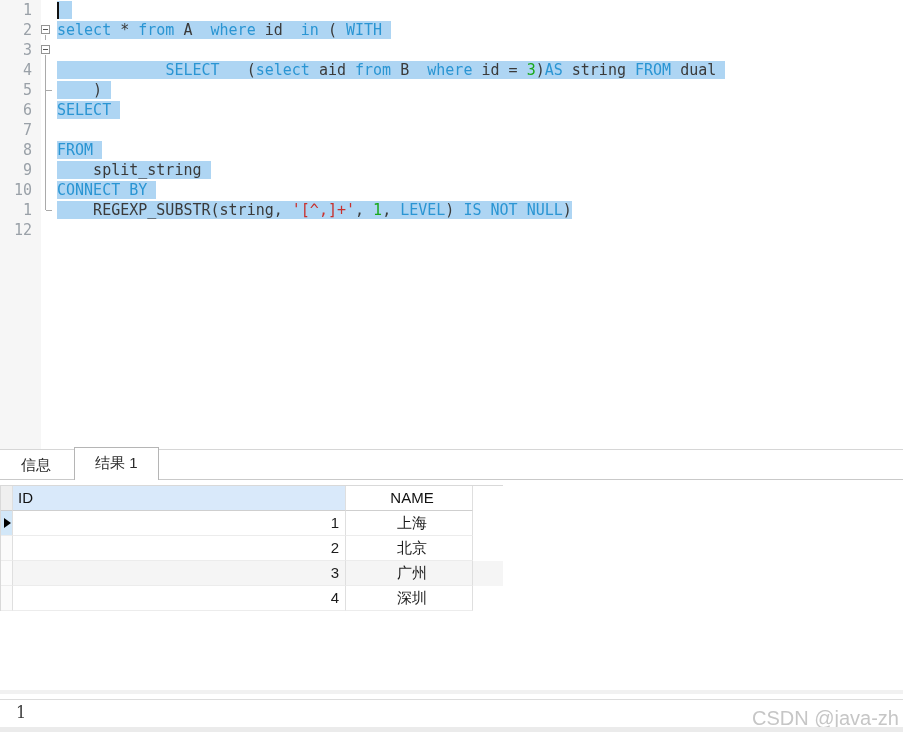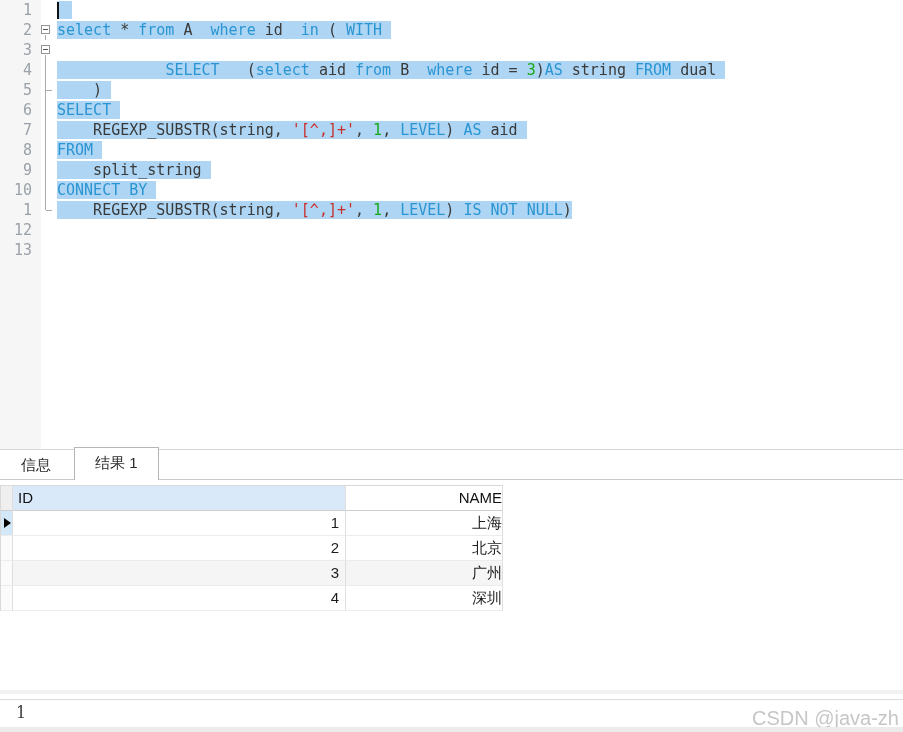--- a/index.html
+++ b/index.html
@@ -50,21 +50,21 @@
   
   #grid { position:absolute; top:485px; left:0; width:503px; font-size:15px;
           border-top:1px solid #d9d9d9; border-left:1px solid #d9d9d9; }
   .g-row { display:flex; height:25px; line-height:24px; background:#fff; }
   .g-row.stripe { background:#f5f5f5; }
   .cell { border-right:1px solid #dfdfdf; border-bottom:1px solid #ececec;
           overflow:hidden; }
   .c-marker { flex:none; width:12px; position:relative; background:#fbfbfb; }
   .g-head .c-marker { background:#efefef; border-bottom:1px solid #cfcfcf; }
   .c-id { flex:none; width:333px; text-align:right; padding-right:6px; color:#1c1c1c; }
-  .c-name { flex:none; width:157px; text-align:right; padding-left:6px; color:#1c1c1c; }
+  .c-name { flex:none; width:127px; text-align:center; padding-left:6px; color:#1c1c1c; }
   .g-head .c-id { background:#d9e9fa; text-align:left; padding-left:5px;
                   border-bottom:1px solid #cfcfcf; color:#111; }
   .g-head .c-name { background:#fff; border-bottom:1px solid #cfcfcf; color:#111; }
   .g-row .c-marker.current { background:#d2e7f8; }
   .tri { position:absolute; left:3px; top:7px; width:0; height:0;
          border-left:7px solid #000; border-top:5px solid transparent;
          border-bottom:5px solid transparent; }
 
   
   #strip-top { position:absolute; top:690px; left:0; width:903px; height:4px;
@@ -124,21 +124,20 @@
         <span class="fold">
           <i class="v-full"></i>
         </span>
         <span class="content"><span class="sel"><span class="tk-kw">SELECT</span><span class="tk-pl"> </span></span></span>
       </div>
       <div class="line">
         <span class="lnum">7</span>
         <span class="fold">
           <i class="v-full"></i>
         </span>
-        <span class="content"><span class="sel"><span class="tk-pl">    REGEXP_SUBSTR(string, </span><span class="tk-str">'[^,]+'</span><span class="tk-pl">, </span><span class="tk-num">1</span><span class="tk-pl">, </span><span class="tk-kw">LEVEL</span><span class="tk-pl">) </span><span class="tk-kw">AS</span><span class="tk-pl"> aid </span></span></span>
       </div>
       <div class="line">
         <span class="lnum">8</span>
         <span class="fold">
           <i class="v-full"></i>
         </span>
         <span class="content"><span class="sel"><span class="tk-kw">FROM</span><span class="tk-pl"> </span></span></span>
       </div>
       <div class="line">
         <span class="lnum">9</span>
@@ -157,25 +156,20 @@
       <div class="line">
         <span class="lnum">1</span>
         <span class="fold">
           <i class="v-top"></i>
           <i class="tick"></i>
         </span>
         <span class="content"><span class="sel"><span class="tk-pl">    REGEXP_SUBSTR(string, </span><span class="tk-str">'[^,]+'</span><span class="tk-pl">, </span><span class="tk-num">1</span><span class="tk-pl">, </span><span class="tk-kw">LEVEL</span><span class="tk-pl">) </span><span class="tk-kw">IS</span><span class="tk-pl"> </span><span class="tk-kw">NOT</span><span class="tk-pl"> </span><span class="tk-kw">NULL</span><span class="tk-pl">)</span></span></span>
       </div>
       <div class="line">
         <span class="lnum">12</span>
-        <span class="fold"></span>
-        <span class="content"></span>
-      </div>
-      <div class="line">
-        <span class="lnum">13</span>
         <span class="fold"></span>
         <span class="content"></span>
       </div>
     </div>
 </div>
 
 <div id="tab-bar">
   <div class="underline"></div>
   <div class="tab inactive">信息</div>
   <div class="tab active">结果 1</div>

